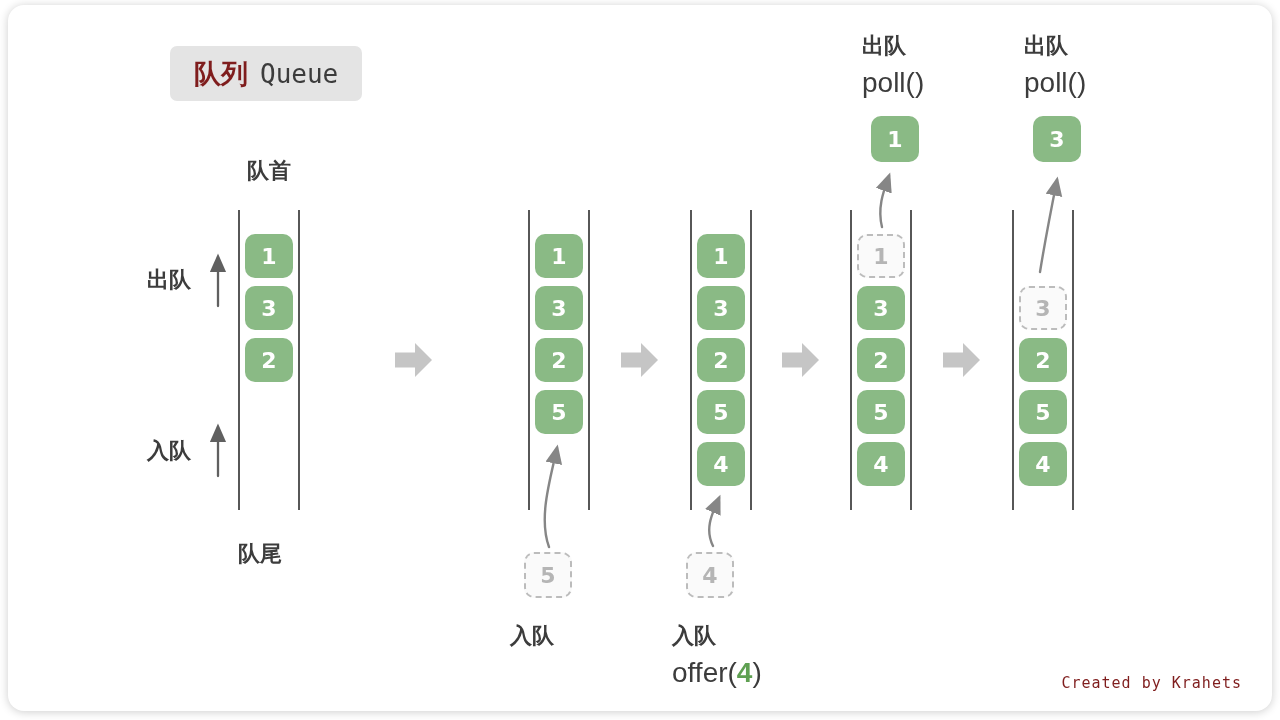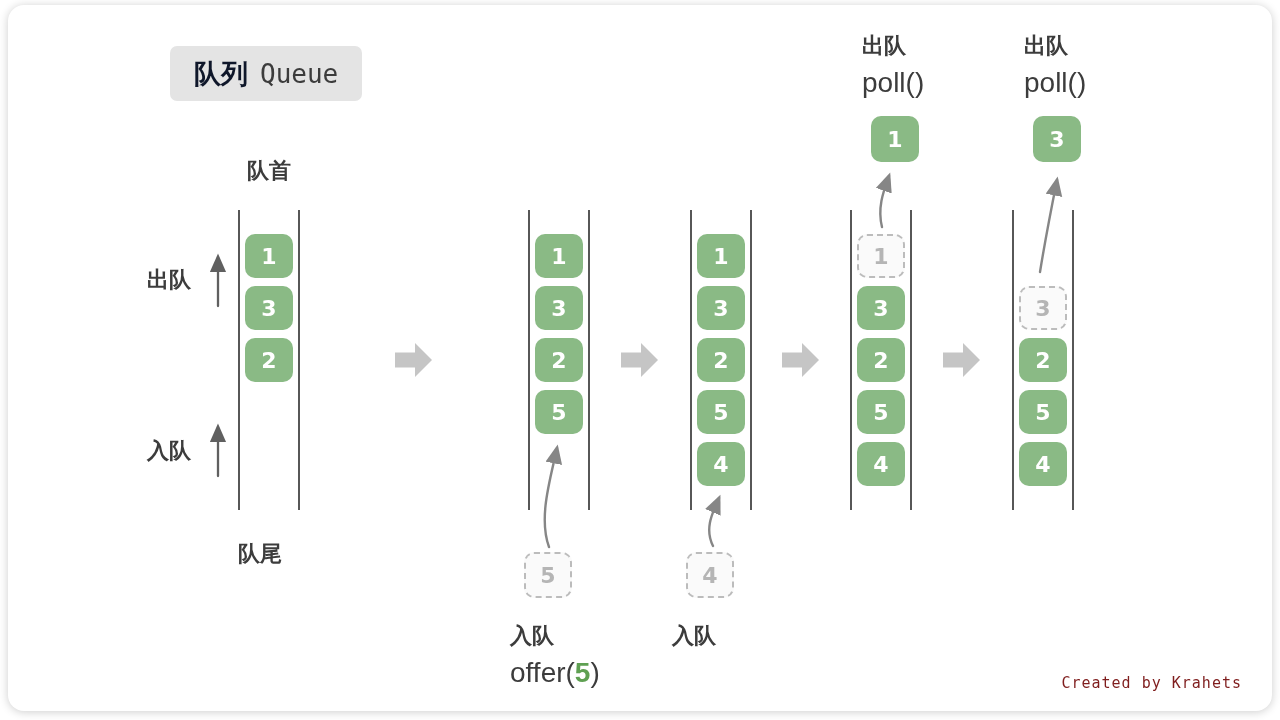--- a/index.html
+++ b/index.html
@@ -4,21 +4,21 @@
 <style>
   html,body{margin:0;padding:0;background:#ffffff;}
   body{width:1280px;height:720px;position:relative;overflow:hidden;
        font-family:"DejaVu Sans","Liberation Sans",sans-serif;color:#3c3c3c;}
   .canvas{position:absolute;left:8px;top:5px;right:8px;bottom:9px;background:#ffffff;
           border-radius:16px;box-shadow:0 1px 10px rgba(0,0,0,0.20);}
   .stage{position:absolute;inset:0;}
 
   .badge{position:absolute;left:170px;top:46px;height:55px;display:inline-flex;
          align-items:center;gap:12px;padding:0 24px;background:#e4e4e4;border-radius:7px;}
-  .badge .zh{font-size:27px;font-weight:bold;color:#0f172a;}
+  .badge .zh{font-size:27px;font-weight:bold;color:#7f1d1d;}
   .badge .en{font-size:26px;font-family:"DejaVu Sans Mono","Liberation Mono",monospace;color:#3c3c3c;}
 
   .lbl{position:absolute;font-size:22px;font-weight:bold;color:#3c3c3c;white-space:nowrap;}
   .lbl-front{left:238px;top:156px;width:62px;text-align:center;}
   .lbl-rear{left:238px;top:539px;width:66px;}
   .lbl-side{left:138px;width:62px;text-align:center;}
   .lbl-dequeue{top:265px;}
   .lbl-enqueue{top:436px;}
 
   .queue-column{position:absolute;width:62px;height:300px;box-sizing:border-box;
@@ -93,35 +93,35 @@
         </svg></div>
       <div class="queue-column" style="left: 528px;">
         <div class="cell solid" style="top: 24px;">1</div>
         <div class="cell solid" style="top: 76px;">3</div>
         <div class="cell solid" style="top: 128px;">2</div>
         <div class="cell solid" style="top: 180px;">5</div>
       </div>
       <div class="float-box in" style="left: 524px;">5</div>
       <div class="op op-bottom" style="left: 510px;">
         <div class="cn">入队</div>
-        <div class="code"><span>offer(</span><span class="arg">5</span><span>)</span></div>
       </div>
       <div class="block-arrow" style="left: 621px;"><svg width="38" height="36" viewBox="0 0 38 36">
           <polygon points="0,10.5 20,10.5 20,1 37,18 20,35 20,25.5 0,25.5" fill="#c5c5c5"></polygon>
         </svg></div>
       <div class="queue-column" style="left: 690px;">
         <div class="cell solid" style="top: 24px;">1</div>
         <div class="cell solid" style="top: 76px;">3</div>
         <div class="cell solid" style="top: 128px;">2</div>
         <div class="cell solid" style="top: 180px;">5</div>
         <div class="cell solid" style="top: 232px;">4</div>
       </div>
       <div class="float-box in" style="left: 686px;">4</div>
       <div class="op op-bottom" style="left: 672px;">
         <div class="cn">入队</div>
+        <div class="code"><span>offer(</span><span class="arg">4</span><span>)</span></div>
       </div>
       <div class="block-arrow" style="left: 782px;"><svg width="38" height="36" viewBox="0 0 38 36">
           <polygon points="0,10.5 20,10.5 20,1 37,18 20,35 20,25.5 0,25.5" fill="#c5c5c5"></polygon>
         </svg></div>
       <div class="queue-column" style="left: 850px;">
         <div class="cell dashed" style="top: 24px;">1</div>
         <div class="cell solid" style="top: 76px;">3</div>
         <div class="cell solid" style="top: 128px;">2</div>
         <div class="cell solid" style="top: 180px;">5</div>
         <div class="cell solid" style="top: 232px;">4</div>

